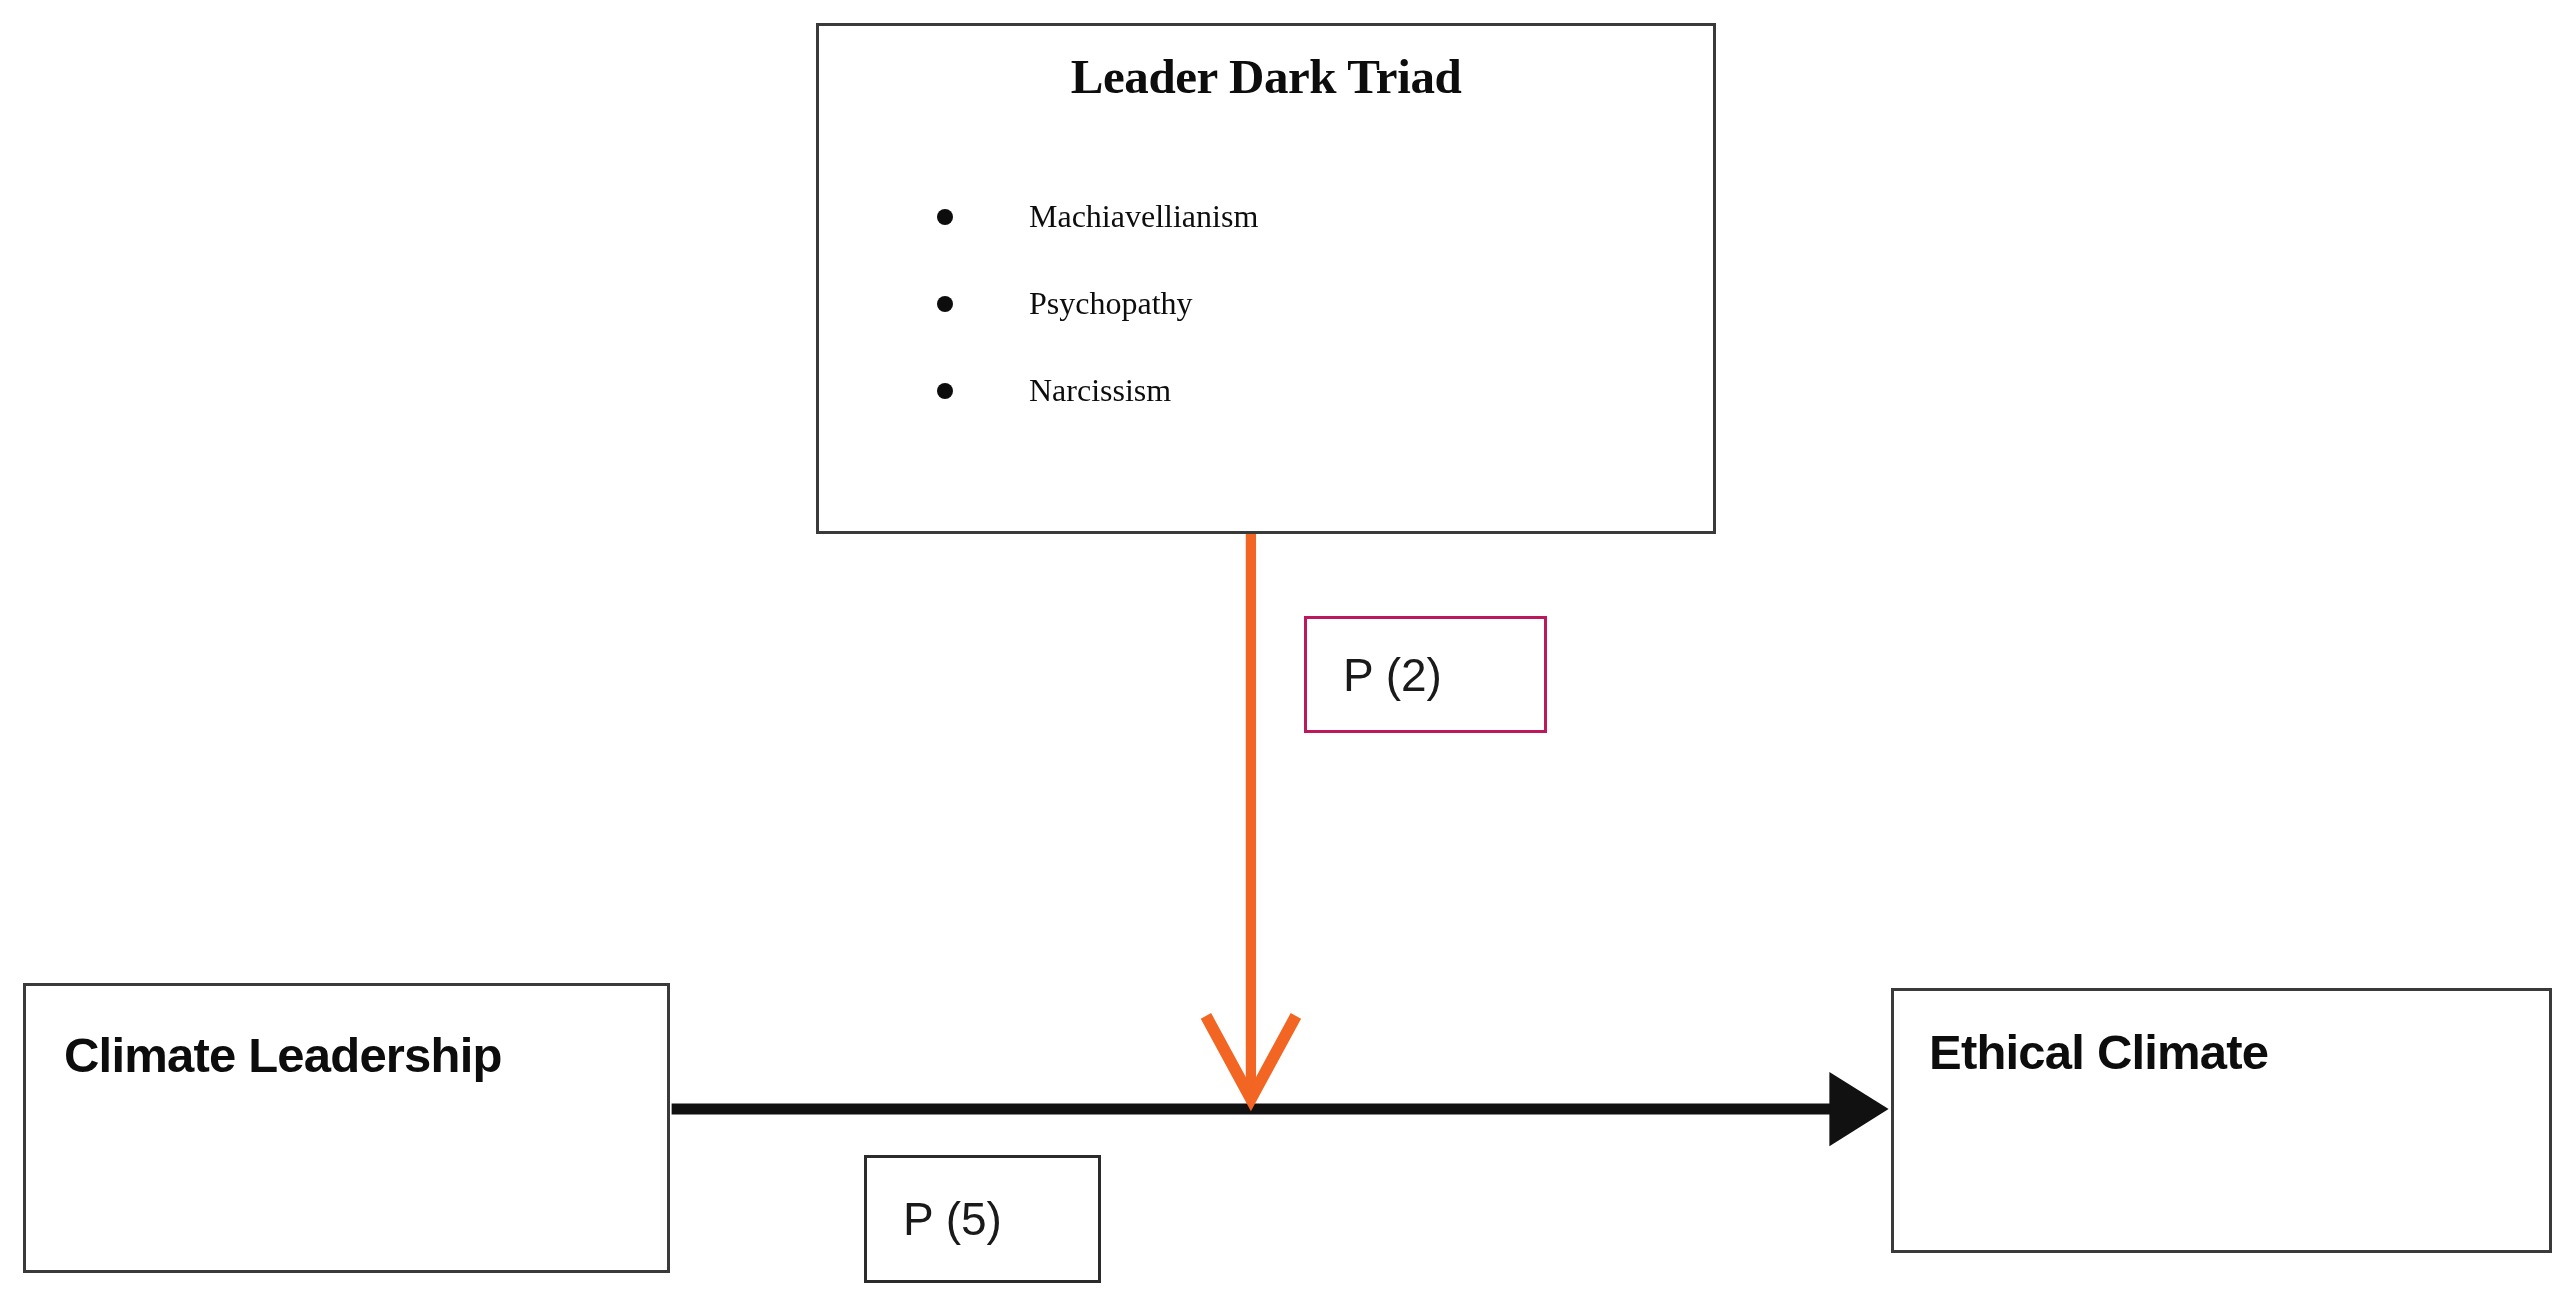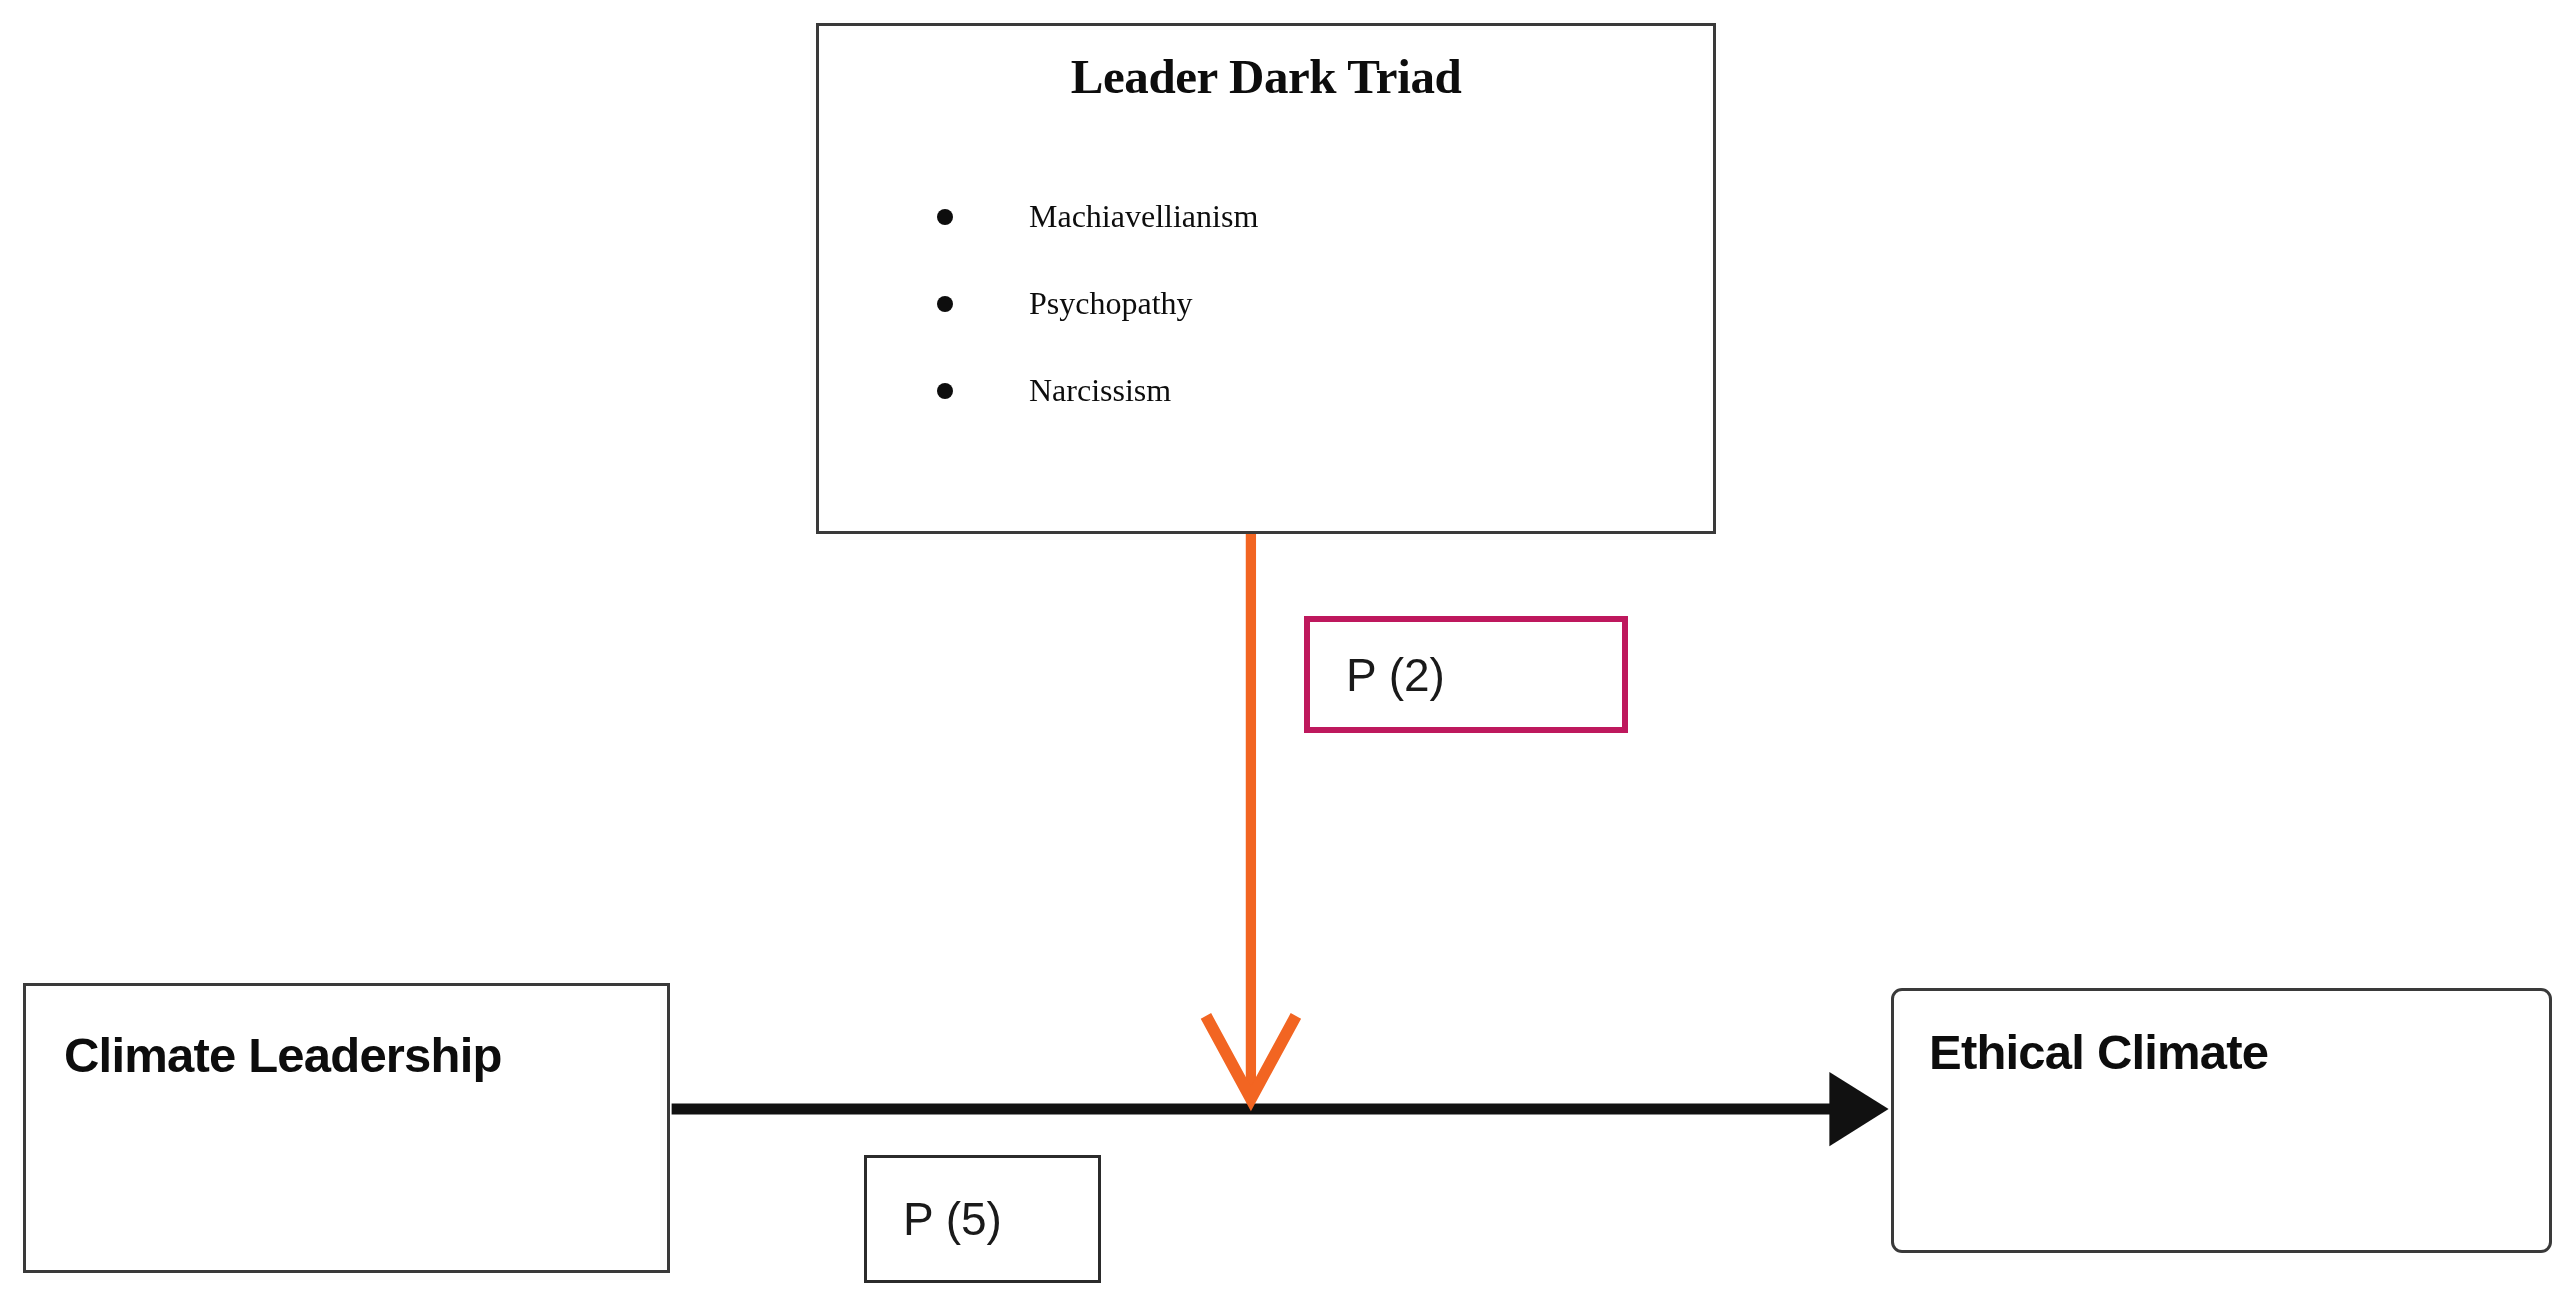--- a/index.html
+++ b/index.html
@@ -94,21 +94,20 @@
     color: #0d0d0d;
     white-space: nowrap;
   }
 
   
   #box-ethical-climate {
     left: 1891px;
     top: 988px;
     width: 661px;
     height: 265px;
-    border-radius: 11px;
   }
   #box-ethical-climate .node-title {
     position: absolute;
     left: 35px;
     top: 35px;
     font-family: "Liberation Sans", sans-serif;
     font-weight: bold;
     font-size: 49px;
     line-height: 1.08;
     letter-spacing: -0.8px;
@@ -128,23 +127,23 @@
   .prop-box .prop-label {
     font-family: "Liberation Sans", sans-serif;
     font-size: 46px;
     color: #1a1a1a;
     white-space: nowrap;
     padding-left: 36px;
   }
   #prop-box-2 {
     left: 1304px;
     top: 616px;
-    width: 324px;
+    width: 243px;
     height: 117px;
-    border: 6px solid #be185d;
+    border: 3px solid #be185d;
     z-index: 6;
   }
   #prop-box-1 {
     left: 864px;
     top: 1155px;
     width: 237px;
     height: 128px;
     border: 3.2px solid #2b2b2b;
     z-index: 6;
   }

